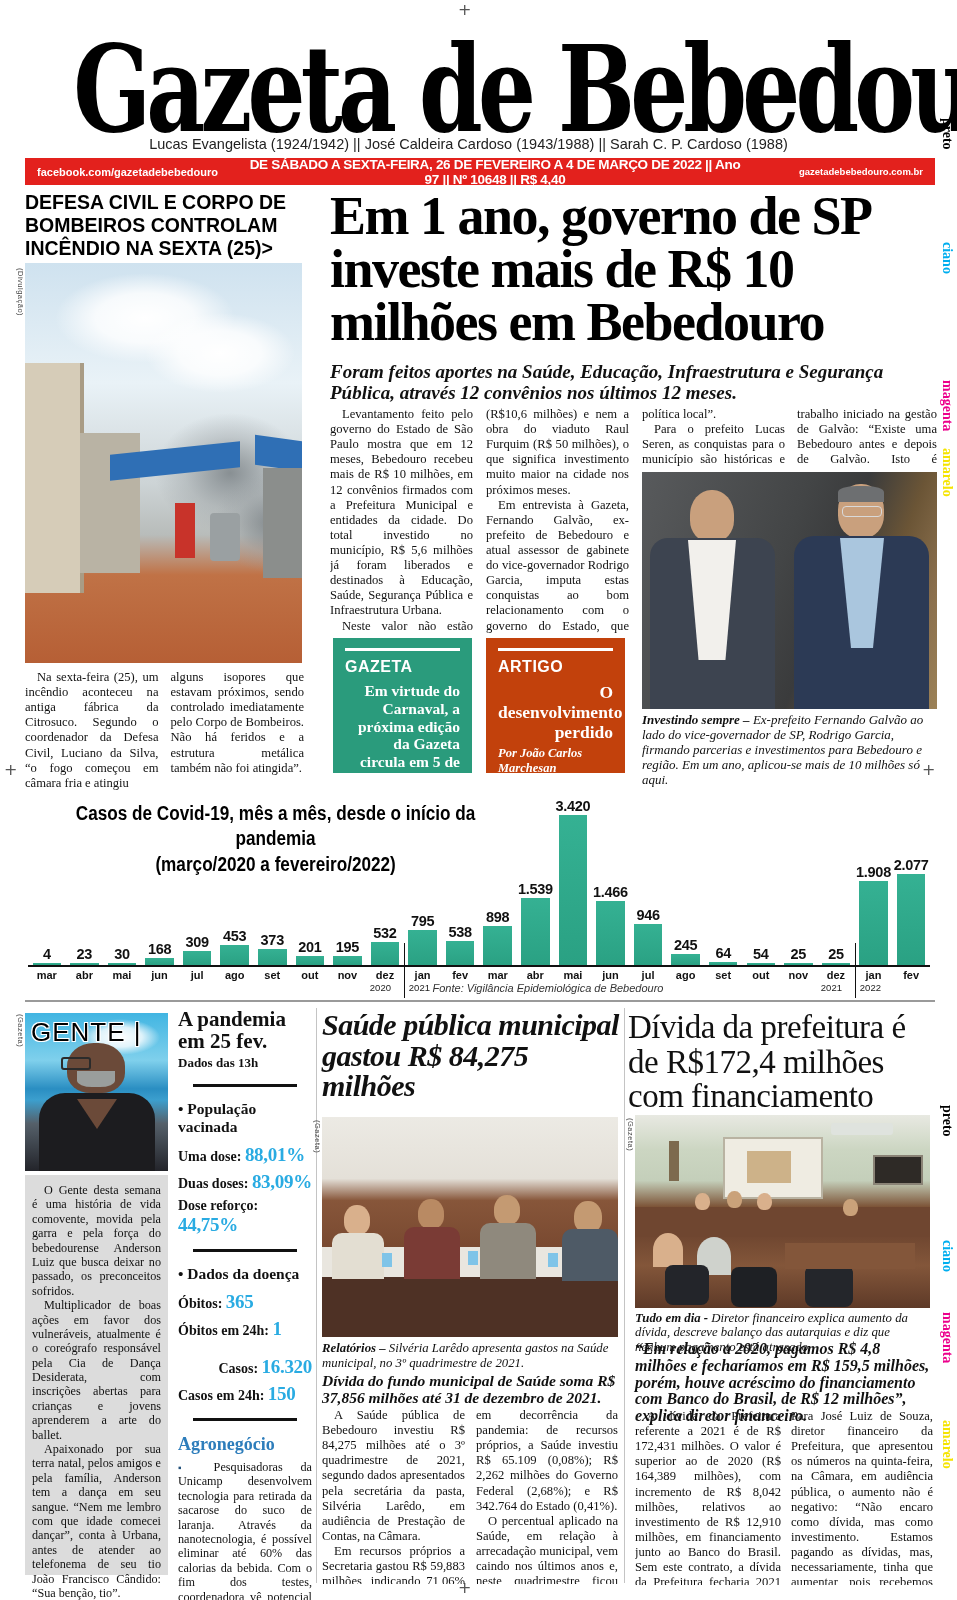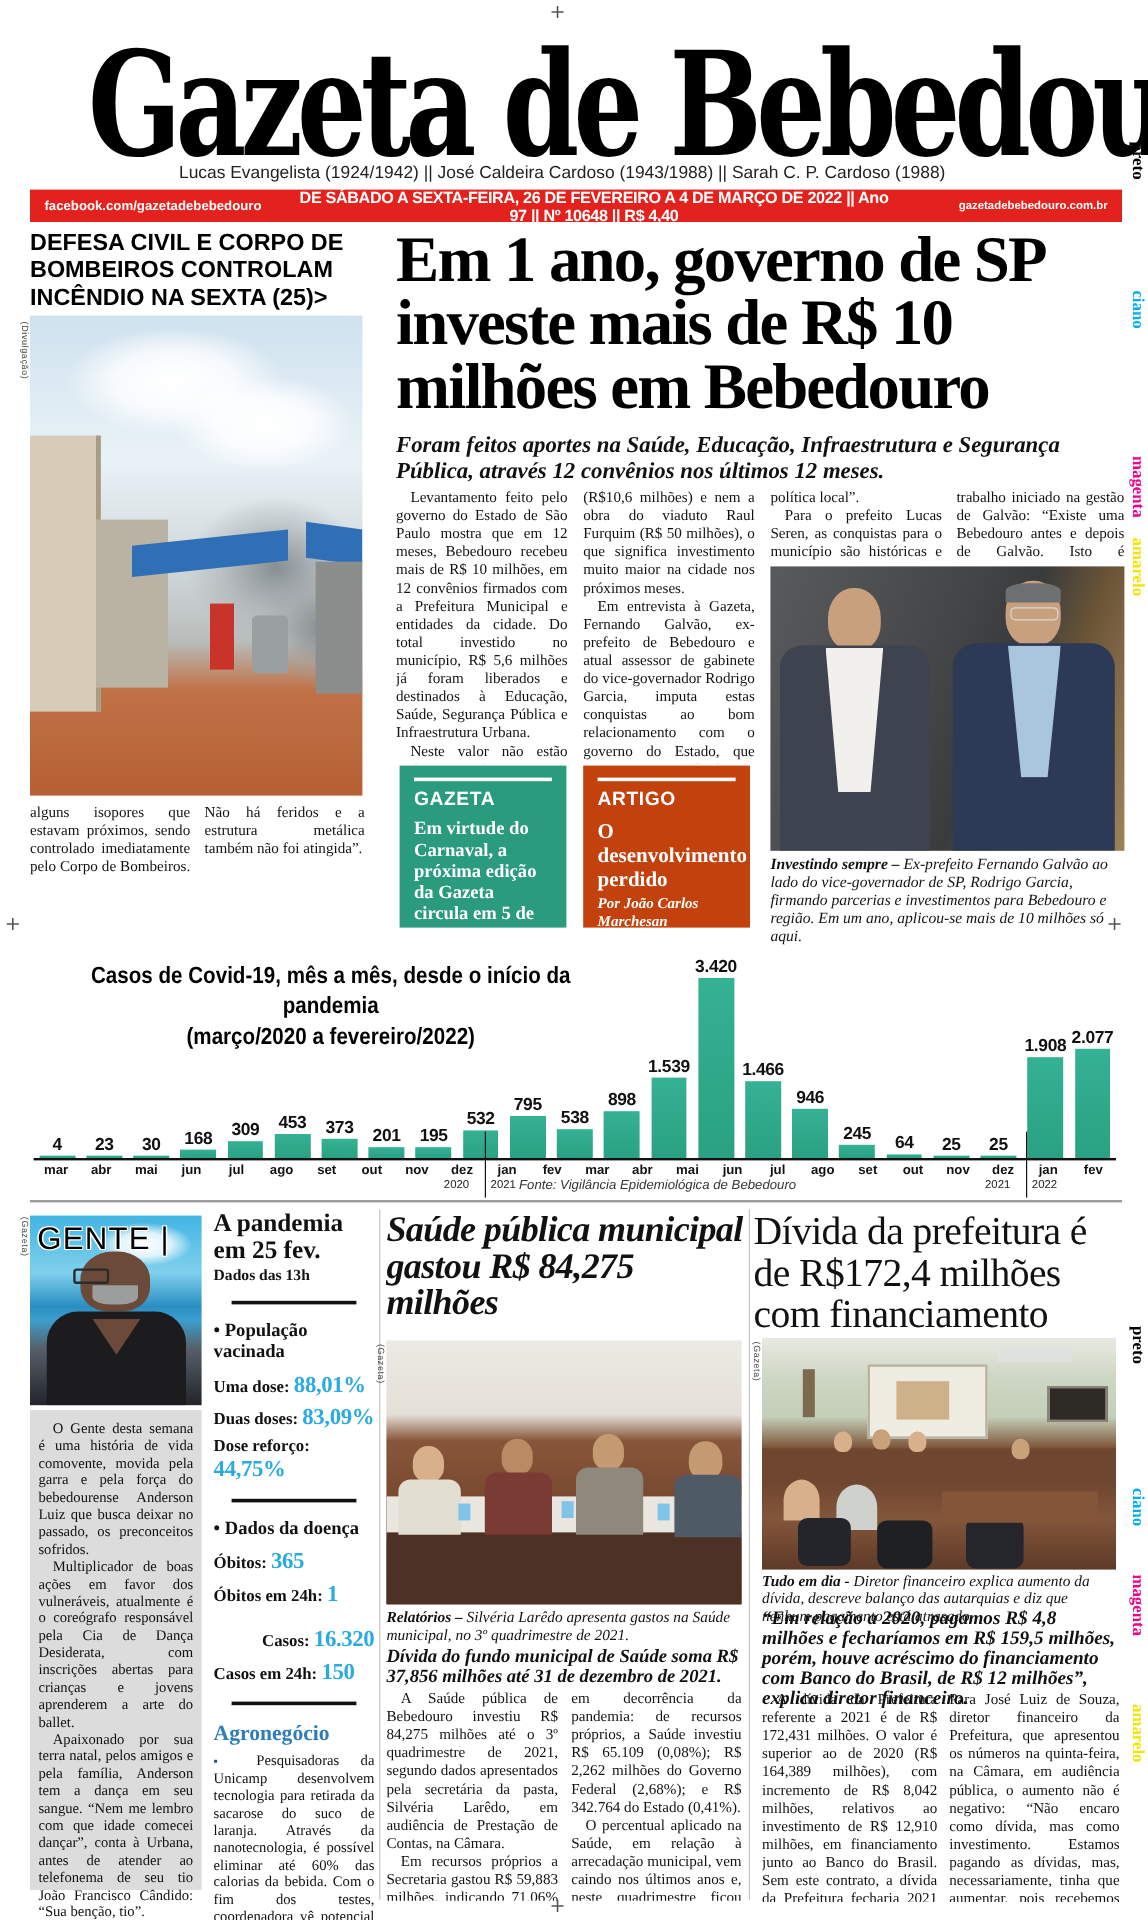--- a/index.html
+++ b/index.html
@@ -43,21 +43,21 @@
     background:linear-gradient(110deg,#585a5c 0%,#434546 45%,#3a3b3c 60%,#6b5536 75%,#8a6f4d 88%,#9c8257 100%);}
   .head{position:absolute;border-radius:48% 48% 42% 42%;background:#c9a07d;}
   #men-caption{left:642px;top:713px;width:296px;font-size:13px;font-style:italic;line-height:1.15;}
   .cap-lead{font-weight:bold;}
   
   .greenbox{color:#fff;padding:10px 12px 8px 12px;box-sizing:border-box;}
   #gazeta-box{left:333px;top:638px;width:139px;height:135px;background:#2a9b7c;}
   #artigo-box{left:486px;top:638px;width:139px;height:135px;background:#c2410c;}
   .greenbox .rule{height:3px;background:#fff;margin-bottom:7px;}
   .greenbox .tag{font-family:"Liberation Sans",sans-serif;font-weight:bold;font-size:16px;letter-spacing:.5px;}
-  .greenbox .txt{font-weight:bold;font-size:15.5px;line-height:1.15;margin-top:6px;}
+  .greenbox .txt{font-weight:bold;font-size:15.5px;line-height:1.15;margin-top:6px;text-align:right;}
   .greenbox .byline{font-style:italic;font-weight:bold;font-size:12.5px;margin-top:4px;}
   .greenbox .pg{font-family:"Liberation Sans",sans-serif;font-weight:bold;font-size:12px;text-align:right;}
   
   #chart{left:28px;top:793px;width:902px;height:198px;font-family:"Liberation Sans",sans-serif;}
   #chart-title{position:absolute;left:10px;top:8px;width:540px;font-weight:bold;font-size:19.5px;
     line-height:1.3;text-align:center;transform:scaleX(.88);transform-origin:left top;color:#000;}
   #bars-row{position:absolute;left:0;top:0;width:100%;height:172px;display:flex;align-items:flex-end;
     border-bottom:2.5px solid #111;}
   .bar-slot{flex:1;display:flex;flex-direction:column;align-items:center;justify-content:flex-end;height:100%;}
   .bar-value{font-weight:bold;font-size:14.5px;letter-spacing:-.3px;white-space:nowrap;margin-bottom:1px;}
@@ -151,20 +151,21 @@
     <div class="smoke photo-el" style="left:190px;top:210px;width:110px;height:100px;"></div>
     <div class="bldg photo-el" style="left:0;top:100px;width:55px;height:230px;background:#d6ccb8;border-right:4px solid #a99c85;"></div>
     <div class="bldg photo-el" style="left:55px;top:170px;width:60px;height:140px;background:#b9b3a4;"></div>
     <div class="bldg photo-el" style="left:85px;top:185px;width:130px;height:26px;background:#2f6fb5;transform:skewY(-6deg);"></div>
     <div class="bldg photo-el" style="left:230px;top:175px;width:47px;height:30px;background:#2f6fb5;transform:skewY(8deg);"></div>
     <div class="bldg photo-el" style="left:238px;top:205px;width:39px;height:110px;background:#8b8e8c;"></div>
     <div class="bldg photo-el" style="left:150px;top:240px;width:20px;height:55px;background:#c8332a;"></div>
     <div class="bldg photo-el" style="left:185px;top:250px;width:30px;height:48px;background:#9aa0a2;border-radius:4px;"></div>
   </div>
   <div class="abs serifp" id="fire-cols">
+    <p>Na sexta-feira (25), um incêndio aconteceu na antiga fábrica da Citrosuco. Segundo o coordenador da Defesa Civil, Luciano da Silva, “o fogo começou em câmara fria e atingiu</p>
     <p class="noindent" style="text-indent:0;">alguns isopores que estavam próximos, sendo controlado imediatamente pelo Corpo de Bombeiros. Não há feridos e a estrutura metálica também não foi atingida”.</p>
   </div>
 
   <div class="abs" id="main-headline">Em 1 ano, governo de SP investe mais de R$ 10 milhões em Bebedouro</div>
   <div class="abs" id="main-subhead">Foram feitos aportes na Saúde, Educação, Infraestrutura e Segurança Pública, através 12 convênios nos últimos 12 meses.</div>
   <div class="abs bodycol serifp" id="mcol1">
     <p>Levantamento feito pelo governo do Estado de São Paulo mostra que em 12 meses, Bebedouro recebeu mais de R$ 10 milhões, em 12 convênios firmados com a Prefeitura Municipal e entidades da cidade. Do total investido no município, R$ 5,6 milhões já foram liberados e destinados à Educação, Saúde, Segurança Pública e Infraestrutura Urbana.</p>
     <p>Neste valor não estão inclusas as despesas com conclusão das obras do Hospital Regional</p>
   </div>
   <div class="abs bodycol serifp" id="mcol2">
@@ -276,20 +277,24 @@
           <div class="bar-value">946</div>
           <div class="bar" style="height: 41.4912px;"></div>
         </div>
         <div class="bar-slot">
           <div class="bar-value">245</div>
           <div class="bar" style="height: 10.7456px;"></div>
         </div>
         <div class="bar-slot">
           <div class="bar-value">64</div>
           <div class="bar" style="height: 2.80702px;"></div>
+        </div>
+        <div class="bar-slot">
+          <div class="bar-value">54</div>
+          <div class="bar" style="height: 2.36842px;"></div>
         </div>
         <div class="bar-slot">
           <div class="bar-value">25</div>
           <div class="bar" style="height: 2px;"></div>
         </div>
         <div class="bar-slot">
           <div class="bar-value">25</div>
           <div class="bar" style="height: 2px;"></div>
         </div>
         <div class="bar-slot">

